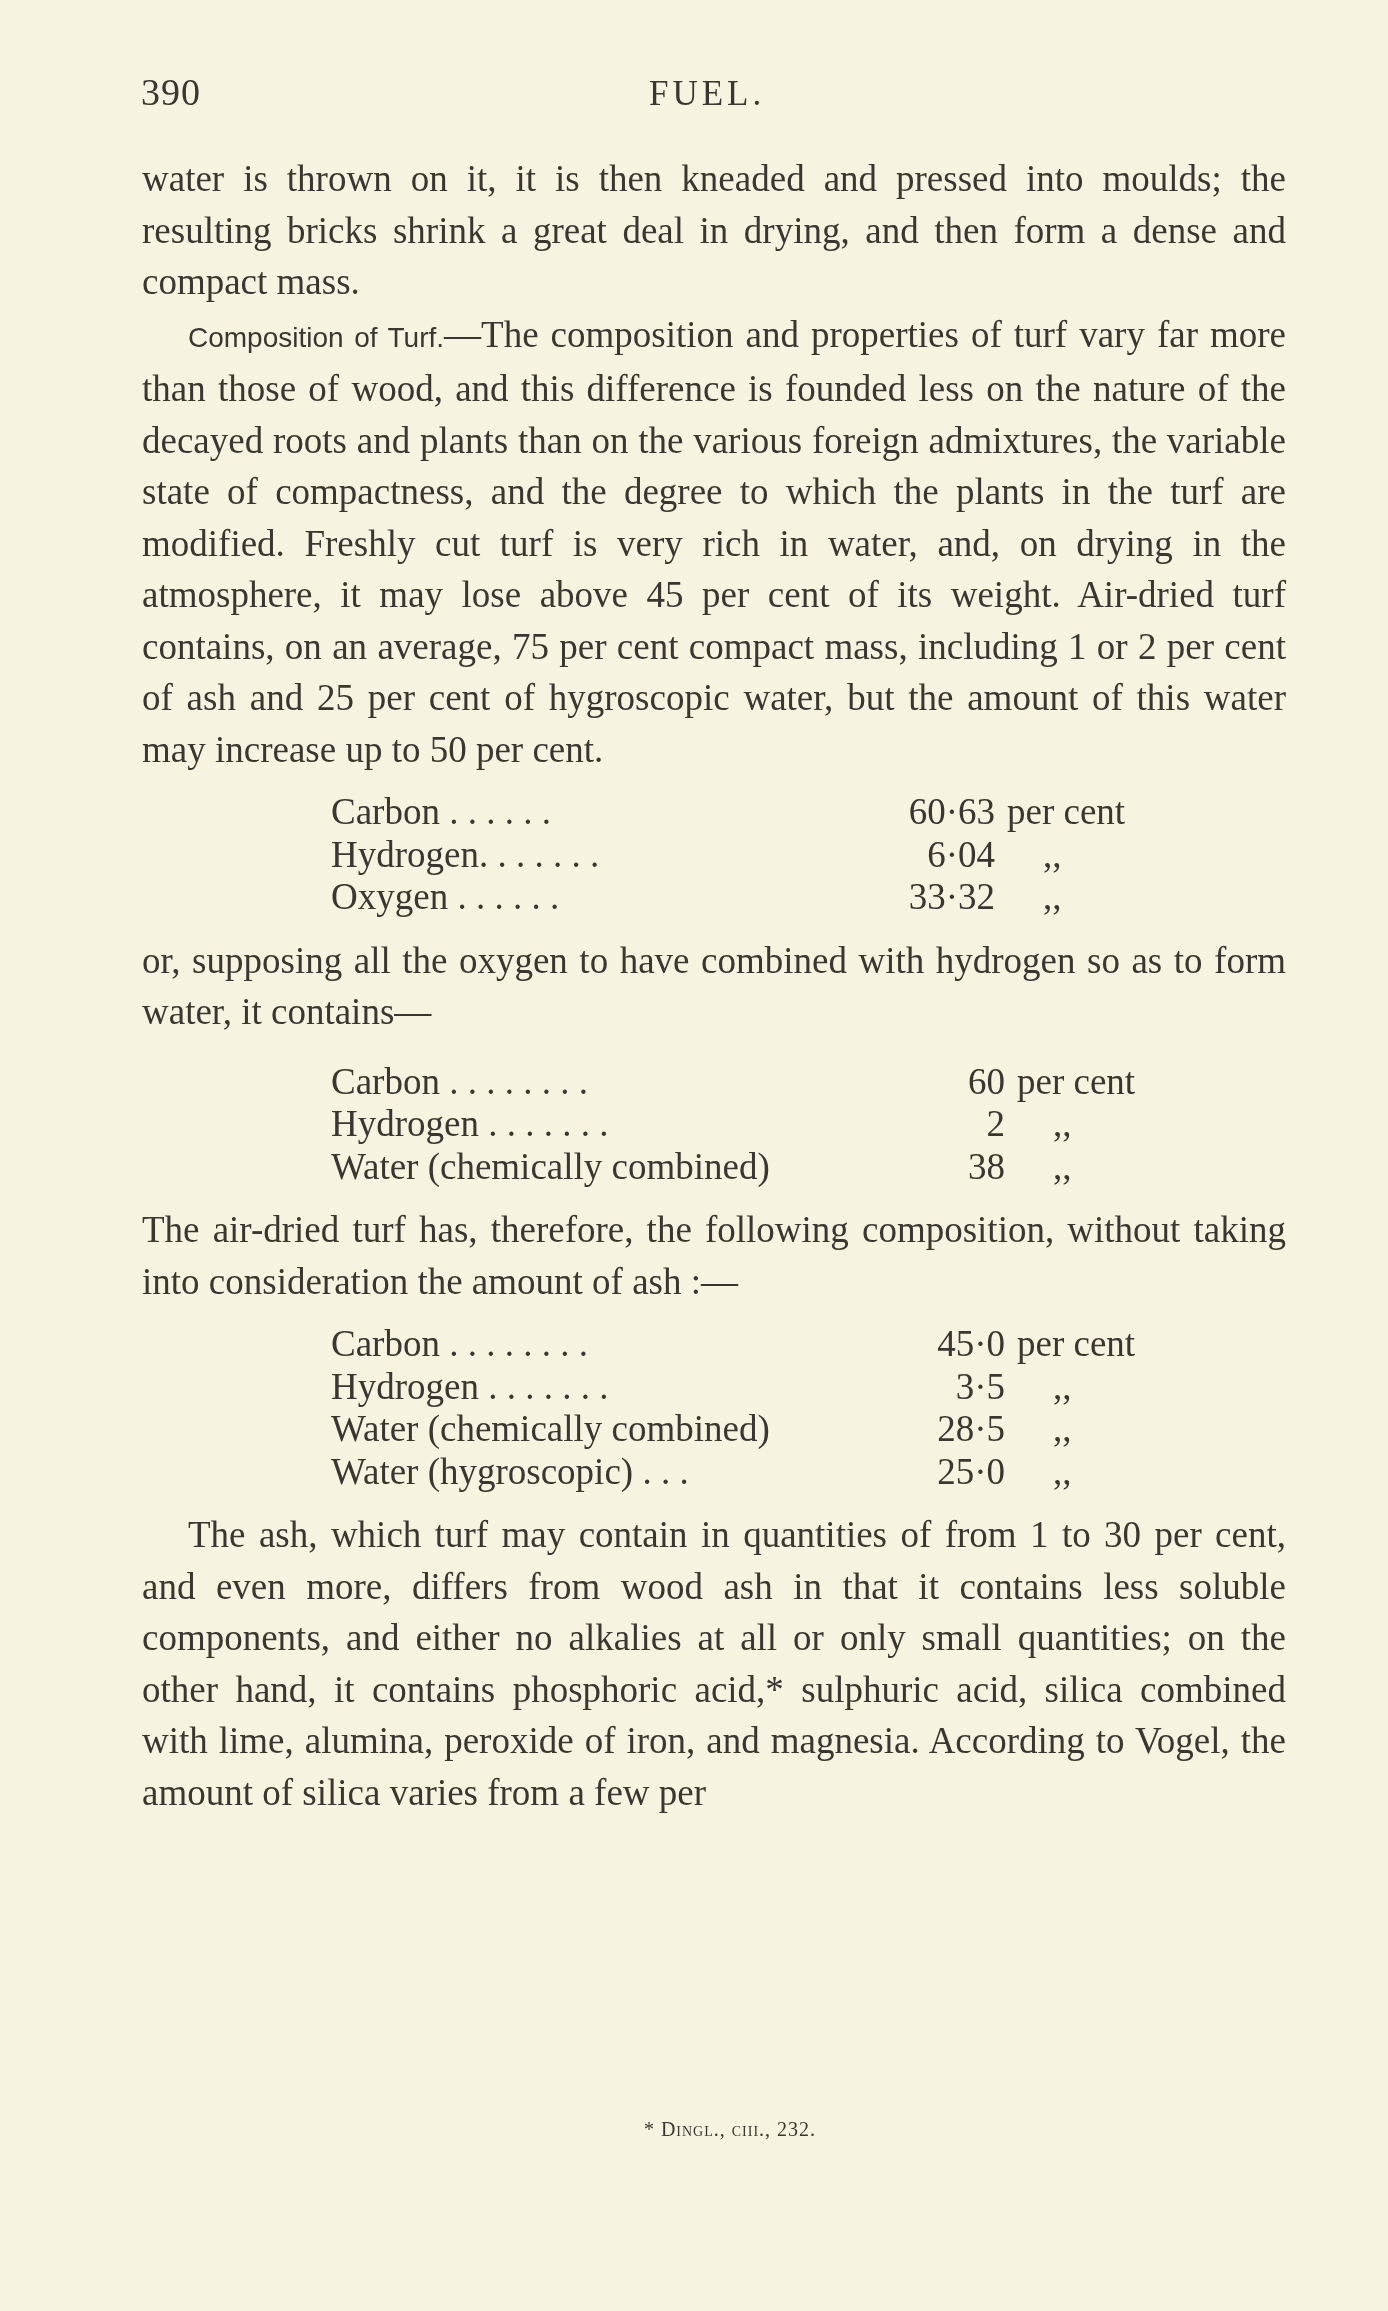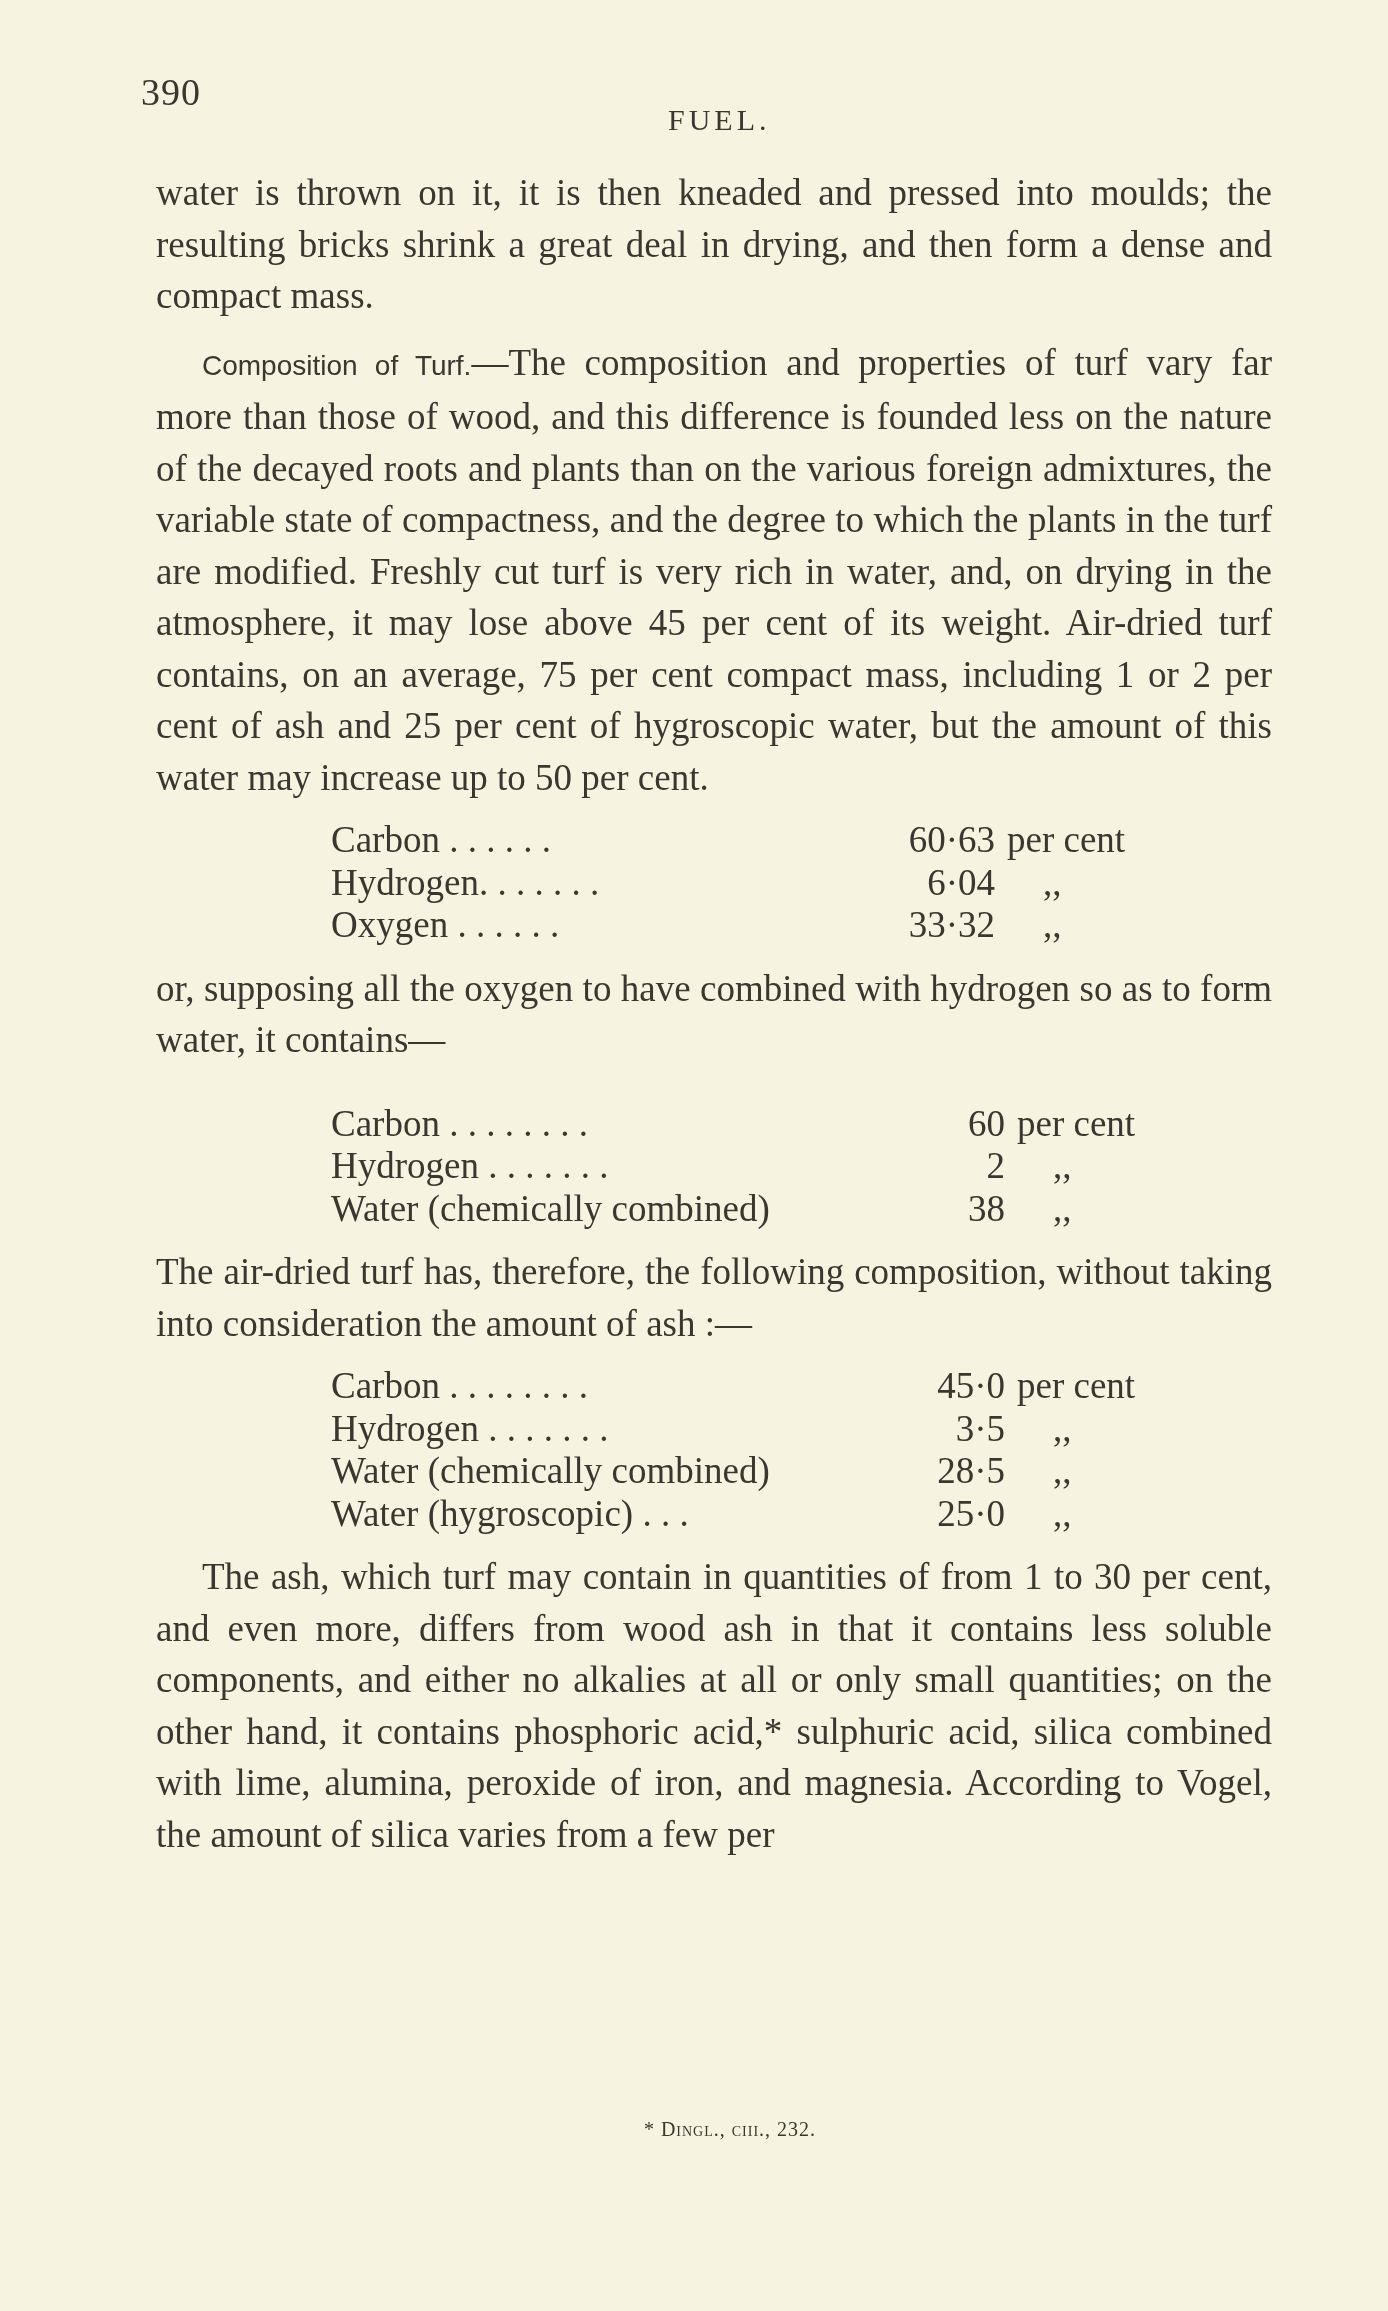--- a/index.html
+++ b/index.html
@@ -4,27 +4,27 @@
 <style>
   html, body { margin: 0; padding: 0; }
   body {
     width: 1388px; height: 2311px;
     background: #f7f3e1;
     position: relative; overflow: hidden;
     font-family: "Liberation Serif", "DejaVu Serif", serif;
     color: #3a3630;
   }
   .page-num { position: absolute; left: 141px; top: 70px; font-size: 38px; letter-spacing: 1px; }
-  .running-head { position: absolute; left: 668px; top: 74px; font-size: 30px; letter-spacing: 4px; margin-top: 29px; }
+  .running-head { position: absolute; left: 649px; top: 74px; font-size: 35px; letter-spacing: 4px; }
   .body {
     position: absolute; left: 141px; top: 152px; width: 1146px;
     font-size: 37px; line-height: 51.5px;
     text-align: justify;
   }
-  .body p { margin: 15px; }
+  .body p { margin: 1px; }
   .indent { text-indent: 46px; }
   .heading-run { font-family: "Liberation Sans", "DejaVu Sans", sans-serif; font-weight: normal; font-size: 28px; }
   .table { margin: 16px; padding-left: 174px; }
   .row { display: flex; height: 42.5px; line-height: 42.5px; font-size: 37px; }
   .row .label { width: 584px; white-space: pre; }
   .row .val { width: 90px; text-align: right; }
   .row .unit { padding-left: 12px; }
   .row .ditto { padding-left: 48px; }
   .table.t1 .row .label { width: 574px; }
   .spacer { height: 6px; }

